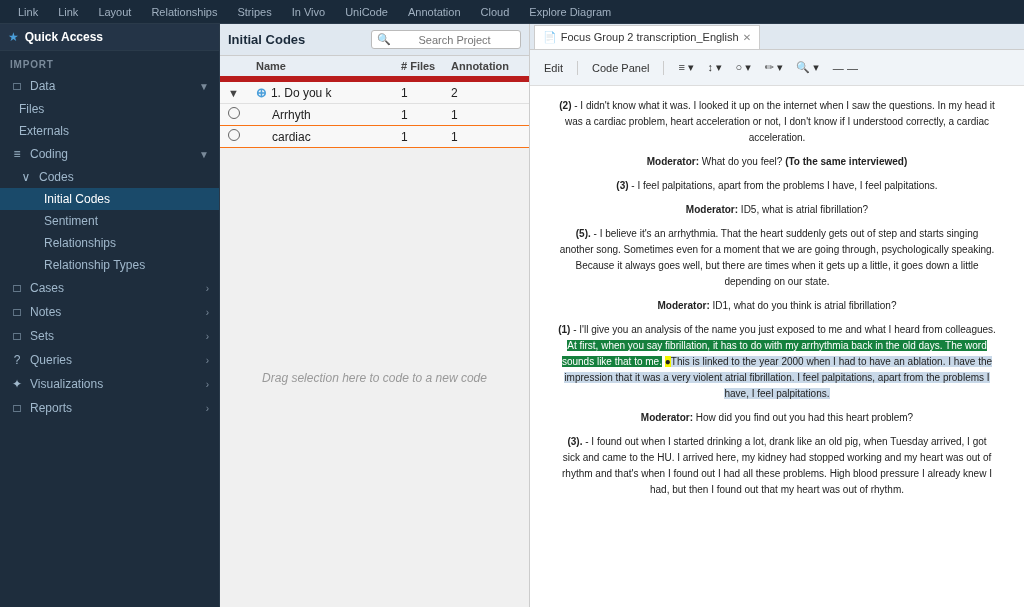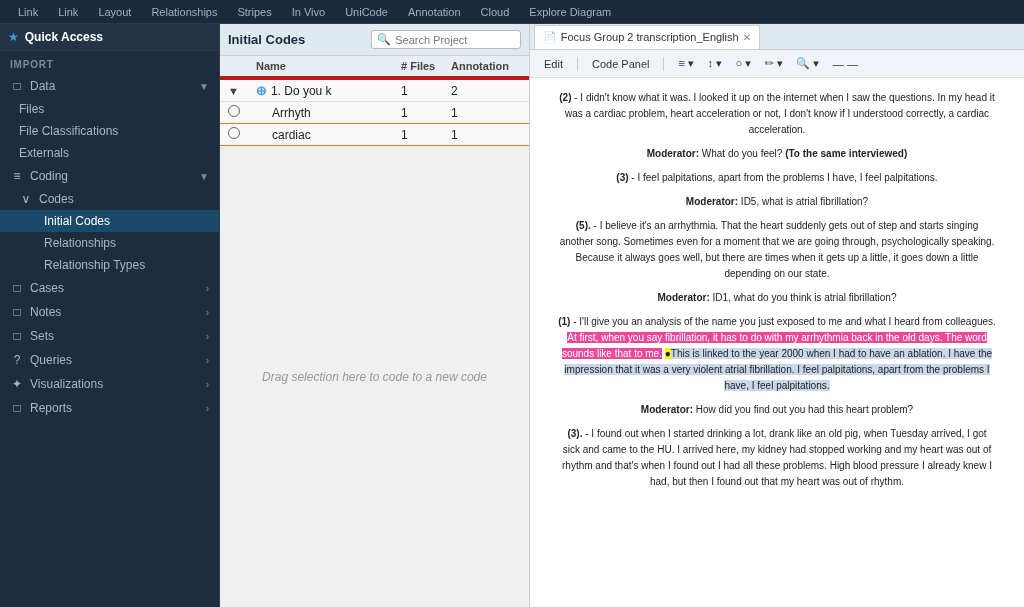--- a/index.html
+++ b/index.html
@@ -135,28 +135,29 @@
       flex: 1;
     }
     .codes-search-icon { color: #888; font-size: 11px; }
     .codes-search-input {
       border: none;
       outline: none;
       font-size: 11px;
       color: #555;
       background: transparent;
       width: 100%;
+      text-align: center;
     }
 
     .codes-table-header {
       display: grid;
       grid-template-columns: 28px 1fr 50px 70px;
       padding: 4px 8px;
       background: #e8eef4;
-      border-bottom: 4px solid #b91c1c;
+      border-bottom: 6px solid #b91c1c;
       font-size: 11px;
       color: #444;
       font-weight: bold;
     }
 
     .codes-row {
       display: grid;
       grid-template-columns: 28px 1fr 50px 70px;
       padding: 3px 8px;
       align-items: center;
@@ -224,21 +225,21 @@
     .doc-tab-close { color: #888; font-size: 10px; cursor: pointer; }
     .doc-tab-icon { color: #4a7aa8; font-size: 11px; }
 
     .doc-toolbar {
       background: #f0f4f8;
       display: flex;
       align-items: center;
       padding: 3px 8px;
       gap: 8px;
       border-bottom: 1px solid #ddd;
-      height: 28px;
+      height: 36px;
     }
     .doc-toolbar-btn {
       font-size: 11px;
       color: #333;
       padding: 2px 6px;
       cursor: pointer;
       background: transparent;
       border: none;
       border-radius: 2px;
     }
@@ -251,21 +252,21 @@
       padding: 12px 28px;
       background: #fff;
       font-size: 10px;
       line-height: 1.6;
       color: #222;
       text-align: center;
     }
 
     .doc-content p { margin-bottom: 8px; }
     .doc-content .moderator { font-weight: bold; }
-    .doc-content .highlight-dark { background: #ec4899; color: #fff; }
+    .doc-content .highlight-dark { background: #15803d; color: #fff; }
 
     
     ::-webkit-scrollbar { width: 6px; height: 6px; }
     ::-webkit-scrollbar-track { background: #e0e0e0; }
     ::-webkit-scrollbar-thumb { background: #aaa; border-radius: 3px; }
   </style>
 </head>
 <body>
 
 <div class="top-nav">
@@ -294,38 +295,38 @@
 
     <div class="sidebar-item">
       <span class="sidebar-item-icon">□</span>
       <span class="sidebar-item-label">Data</span>
       <span class="sidebar-item-arrow">▼</span>
     </div>
     <div class="sidebar-sub-item">
       <span class="sidebar-item-label">Files</span>
     </div>
     <div class="sidebar-sub-item">
-      <span class="sidebar-item-label">File Classifications</span>
-    </div>
-    <div class="sidebar-sub-item">
       <span class="sidebar-item-label">Externals</span>
     </div>
 
 
     <div class="sidebar-item">
       <span class="sidebar-item-icon">≡</span>
       <span class="sidebar-item-label">Coding</span>
       <span class="sidebar-item-arrow">▼</span>
     </div>
     <div class="sidebar-sub-item">
       <span class="sidebar-item-icon">∨</span>
       <span class="sidebar-item-label">Codes</span>
     </div>
     <div class="sidebar-sub-sub-item active">
       <span class="sidebar-item-label">Initial Codes</span>
+    </div>
+    <div class="sidebar-sub-sub-item">
+      <span class="sidebar-item-label">Sentiment</span>
     </div>
     <div class="sidebar-sub-sub-item">
       <span class="sidebar-item-label">Relationships</span>
     </div>
     <div class="sidebar-sub-sub-item">
       <span class="sidebar-item-label">Relationship Types</span>
     </div>
 
     <div class="sidebar-item">
       <span class="sidebar-item-icon">□</span>

